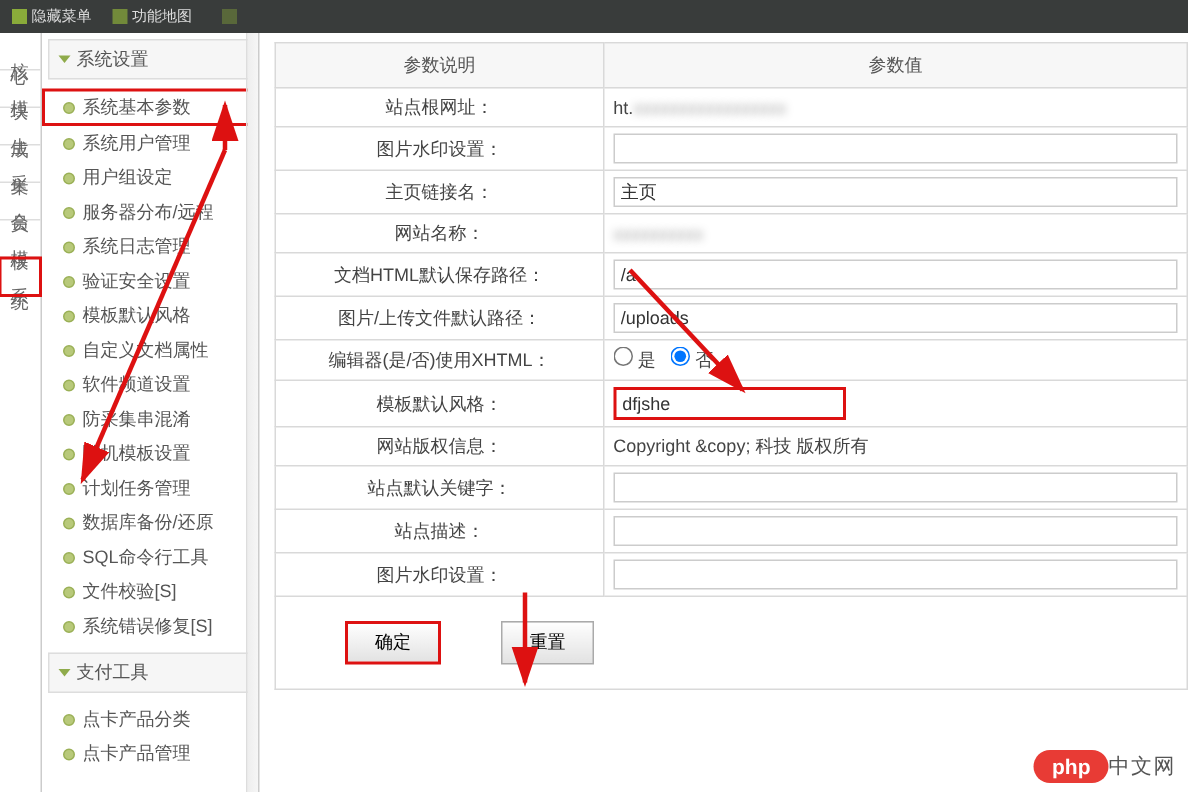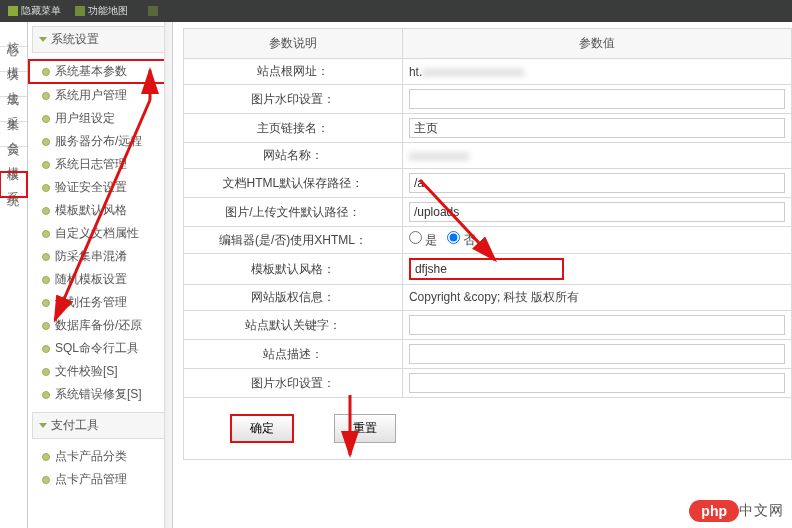--- a/index.html
+++ b/index.html
@@ -96,20 +96,23 @@
         <div class="sideitem">
             <span>验证安全设置</span>
           </div>
         <div class="sideitem">
             <span>模板默认风格</span>
           </div>
         <div class="sideitem">
             <span>自定义文档属性</span>
           </div>
         <div class="sideitem">
+            <span>软件频道设置</span>
+          </div>
+        <div class="sideitem">
             <span>防采集串混淆</span>
           </div>
         <div class="sideitem">
             <span>随机模板设置</span>
           </div>
         <div class="sideitem">
             <span>计划任务管理</span>
           </div>
         <div class="sideitem">
             <span>数据库备份/还原</span>

